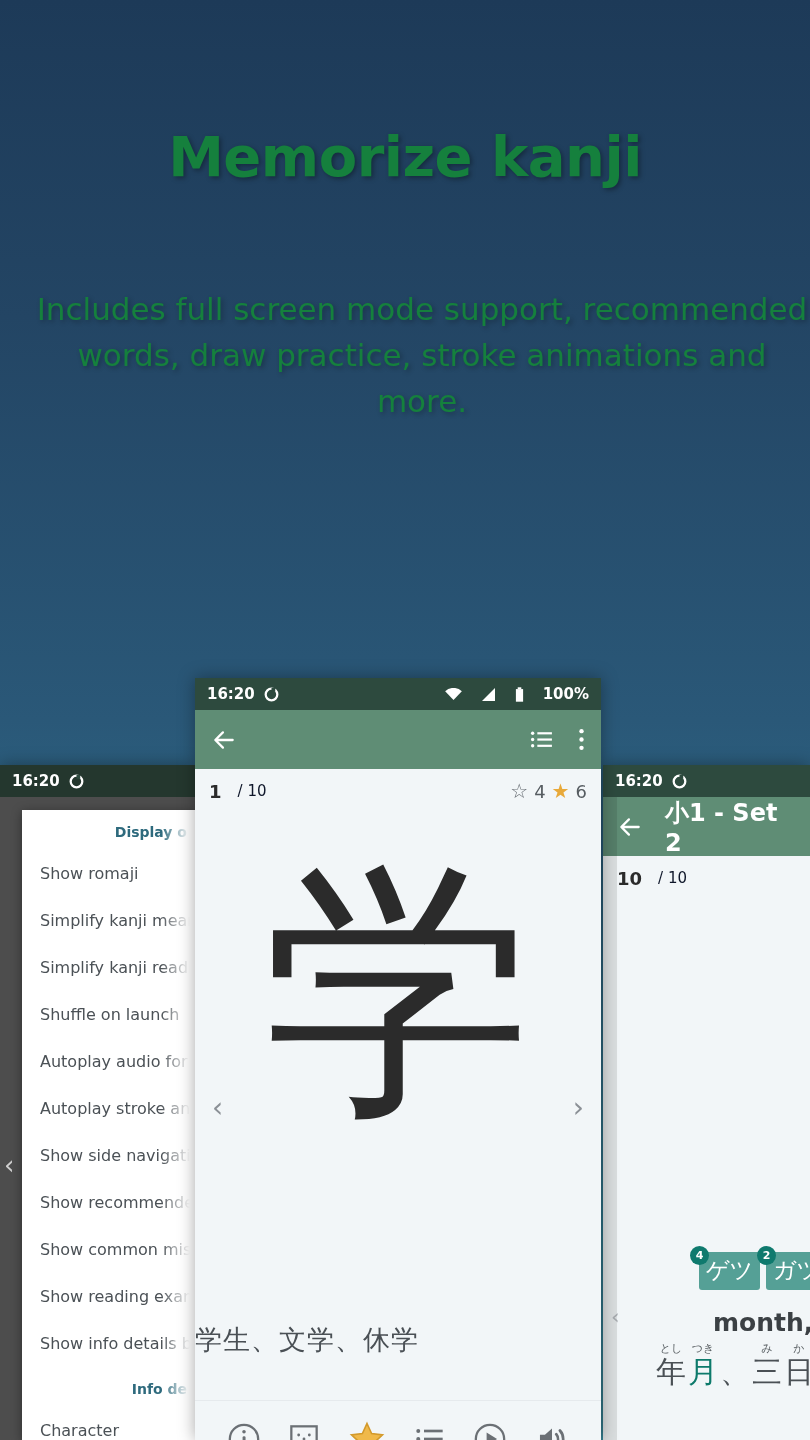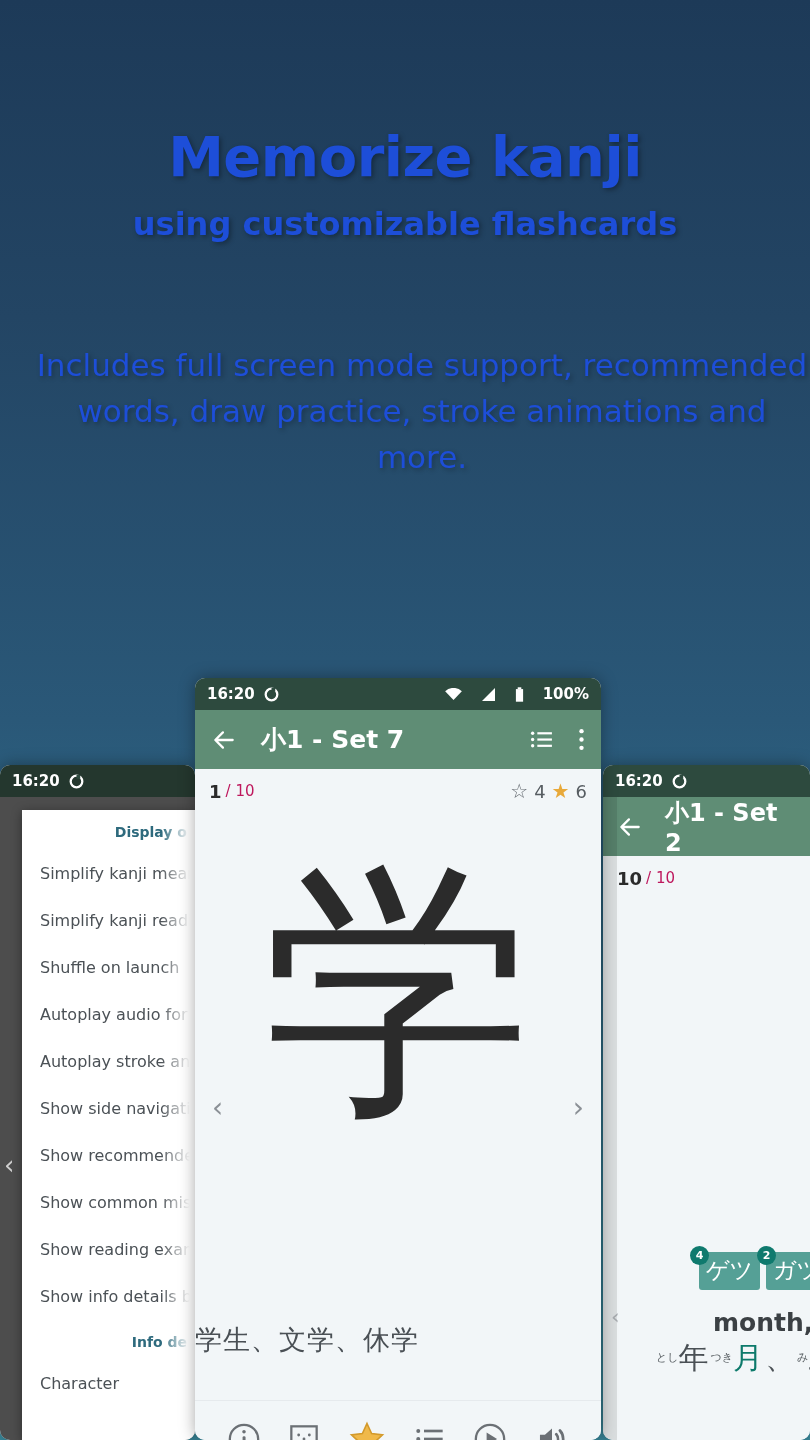--- a/index.html
+++ b/index.html
@@ -3,56 +3,56 @@
 <meta charset="utf-8">
 <style>
   html,body{margin:0;padding:0;}
   body{
     width:810px;height:1440px;overflow:hidden;position:relative;
     font-family:"DejaVu Sans","Liberation Sans",sans-serif;
     background:linear-gradient(180deg,#1d3a58 0%,#234564 22%,#2a5878 50%,#327d95 82%,#3a8a9d 100%);
   }
 
   
-  .promo{position:absolute;left:0;top:0;width:810px;text-align:center;color:#1d4ed8;}
+  .promo{position:absolute;left:0;top:0;width:810px;text-align:center;color:#15803d;}
   .promo-h1{
     font-size:56px;font-weight:bold;letter-spacing:-0.5px;
     margin:0;padding-top:128px;line-height:1.05;
     text-shadow:2px 2px 5px rgba(0,0,0,.35);
   }
   .promo-h2{
     font-size:32px;font-weight:bold;margin:0;padding-top:18px;
     text-shadow:2px 2px 5px rgba(0,0,0,.35);
   }
   .promo-body{
     font-size:31px;font-weight:normal;margin:0;padding-top:100px;
     line-height:1.48;text-shadow:2px 2px 5px rgba(0,0,0,.3);padding-left:34px;
   }
 
   
-  .phone{position:absolute;overflow:hidden;background:#f2f6f8;box-shadow:0 0 16px rgba(0,0,0,.35);border-radius:10px;}
+  .phone{position:absolute;overflow:hidden;background:#f2f6f8;box-shadow:0 0 16px rgba(0,0,0,.35);}
   .statusbar{
     height:32px;background:#2d4a3e;color:#fff;display:flex;align-items:center;
     font-size:15px;font-weight:bold;padding:0 12px;box-sizing:border-box;
   }
   .sb-time{margin-right:9px;}
   .sb-right{margin-left:auto;display:flex;align-items:center;gap:19px;}
   .appbar{
     height:59px;background:#5f8d75;color:#fff;display:flex;align-items:center;
     padding:0 16px;box-sizing:border-box;
   }
   .appbar-title{font-size:25px;font-weight:bold;margin-left:24px;}
   .appbar-actions{margin-left:auto;display:flex;align-items:center;gap:24px;}
 
   .counter-row{
     height:44px;display:flex;align-items:center;padding:0 14px;box-sizing:border-box;
     background:#f2f6f8;
   }
   .cnt-cur{font-size:18px;font-weight:bold;color:#2b2b2b;}
-  .cnt-tot{font-size:15px;color:#be185d;margin-left:4px;}
+  .cnt-tot{font-size:15px;color:#0f172a;margin-left:16px;}
   .stars{margin-left:auto;display:flex;align-items:center;gap:6px;font-size:18px;color:#565c61;}
   .star-out{color:#6a7076;font-size:20px;}
   .star-fill{color:#e8a93a;font-size:20px;}
 
   
   #phone-left{left:0;top:765px;width:195px;height:675px;background:#f2f6f8;}
   #phone-left .statusbar{background:#24372e;}
   #phone-left .scrim{position:absolute;left:0;top:32px;width:195px;height:643px;background:#4d4d4d;}
   .dialog{
     position:absolute;left:22px;top:45px;width:173px;height:630px;background:#fff;
@@ -114,52 +114,52 @@
     position:absolute;left:-9px;top:-9px;width:19px;height:19px;border-radius:50%;
     background:#0f7a6e;color:#fff;font-size:11px;font-weight:bold;
     display:flex;align-items:center;justify-content:center;
   }
   .read-meaning{
     position:absolute;left:110px;top:408px;font-size:25px;font-weight:bold;color:#3b4044;
     white-space:nowrap;
   }
   .read-ex{position:absolute;left:52px;top:442px;white-space:nowrap;}
   .ruby-line{display:flex;align-items:flex-end;}
-  .ruby{display:inline-flex;align-items:center;margin:0 1px;}
+  .ruby{display:inline-flex;flex-direction:column;align-items:center;margin:0 1px;}
   .ruby .rt{font-size:11px;color:#5a6064;height:14px;line-height:14px;}
   .ruby .rb{font-size:30px;color:#4a5055;line-height:1.05;}
   .ruby .rb.hl{color:#0d7a6b;}
   .rp-chev{position:absolute;left:8px;top:404px;color:#b9bec2;font-size:22px;}
   .rp-scrim{position:absolute;left:0;top:32px;width:14px;height:643px;background:rgba(0,0,0,.10);}
 
   svg{display:block;}
 </style>
 </head>
 <body>
 
 <div class="promo">
   <h1 class="promo-h1">Memorize kanji</h1>
-  <h2 class="promo-h2">using customizable flashcards</h2>
   <p class="promo-body">Includes full screen mode support, recommended words, draw practice, stroke animations and more.</p>
 </div>
 
 <div class="phone" id="phone-left">
   <div class="statusbar">
     <span class="sb-time">16:20</span>
     <span>
       <svg width="15" height="15" viewBox="0 0 16 16">
           <circle cx="8" cy="8" r="6.2" fill="none" stroke="#fff" stroke-width="2.4"></circle>
           <rect x="8" y="1" width="4" height="4" fill="#2d4a3e"></rect>
         </svg>
     </span>
   </div>
   <div class="scrim"></div>
 
   <div class="dialog">
     <div class="dlg-section">Display o</div>
+    <div class="dlg-row">Show romaji</div>
     <div class="dlg-row">Simplify kanji meanin</div>
     <div class="dlg-row">Simplify kanji reading</div>
     <div class="dlg-row">Shuffle on launch</div>
     <div class="dlg-row">Autoplay audio for rea</div>
     <div class="dlg-row">Autoplay stroke anim</div>
     <div class="dlg-row">Show side navigation</div>
     <div class="dlg-row">Show recommended</div>
     <div class="dlg-row">Show common mista</div>
     <div class="dlg-row">Show reading exampl</div>
     <div class="dlg-row">Show info details by d</div>
@@ -199,21 +199,20 @@
       <span>100%</span>
     </span>
   </div>
 
   <div class="appbar">
     <span>
       <svg width="26" height="26" viewBox="0 0 24 24">
           <path d="M20 12 H5 M11 5 L4 12 L11 19" fill="none" stroke="#fff" stroke-width="2.1" stroke-linecap="round" stroke-linejoin="round"></path>
         </svg>
     </span>
-    <span class="appbar-title">小1 - Set 7</span>
     <span class="appbar-actions">
       <span>
         <svg width="25" height="25" viewBox="0 0 24 24">
           <circle cx="3.5" cy="6" r="1.6" fill="#fff"></circle>
             <rect x="8" y="5" width="14" height="2.1" fill="#fff"></rect>
           <circle cx="3.5" cy="12" r="1.6" fill="#fff"></circle>
             <rect x="8" y="11" width="14" height="2.1" fill="#fff"></rect>
           <circle cx="3.5" cy="18" r="1.6" fill="#fff"></circle>
             <rect x="8" y="17" width="14" height="2.1" fill="#fff"></rect>
         </svg>

